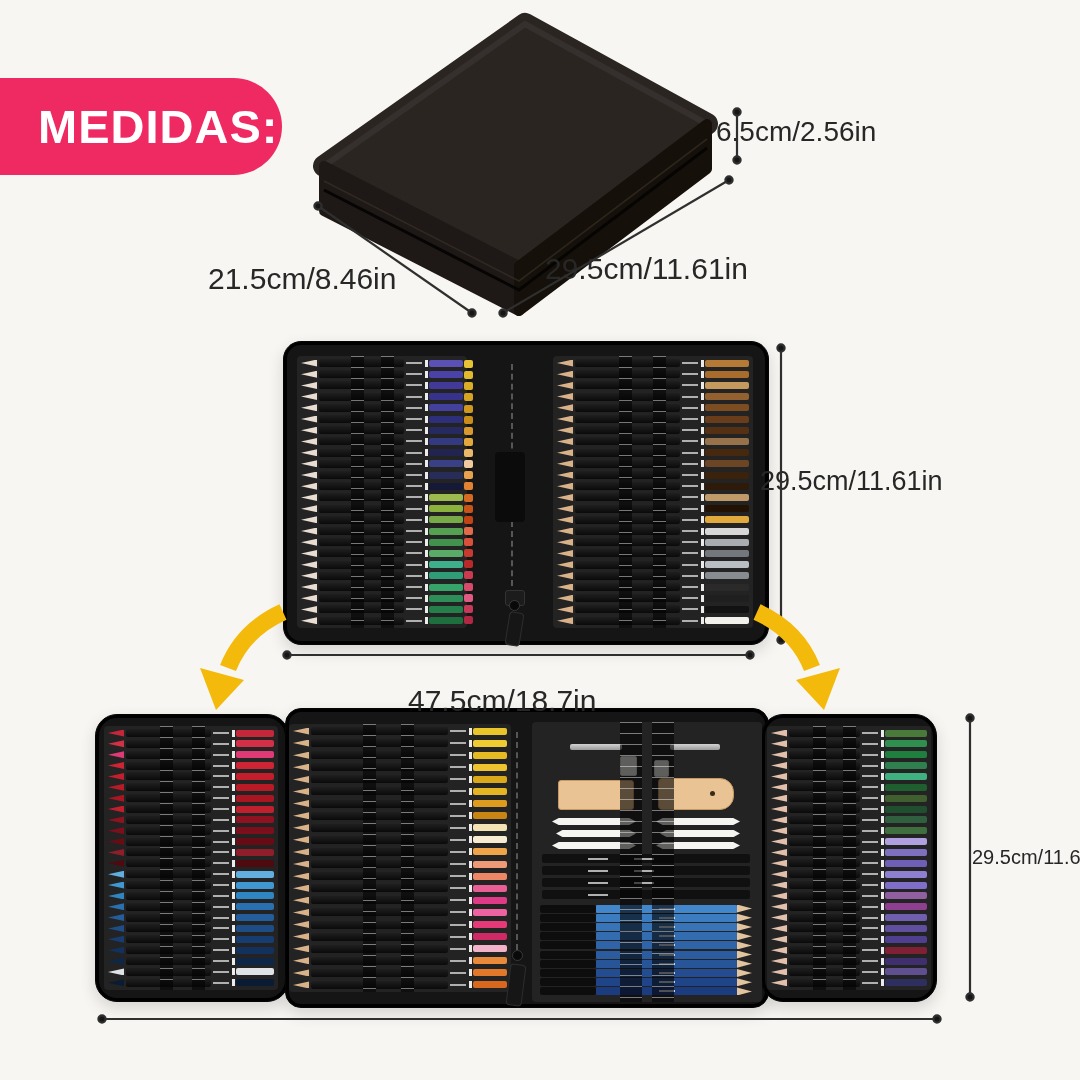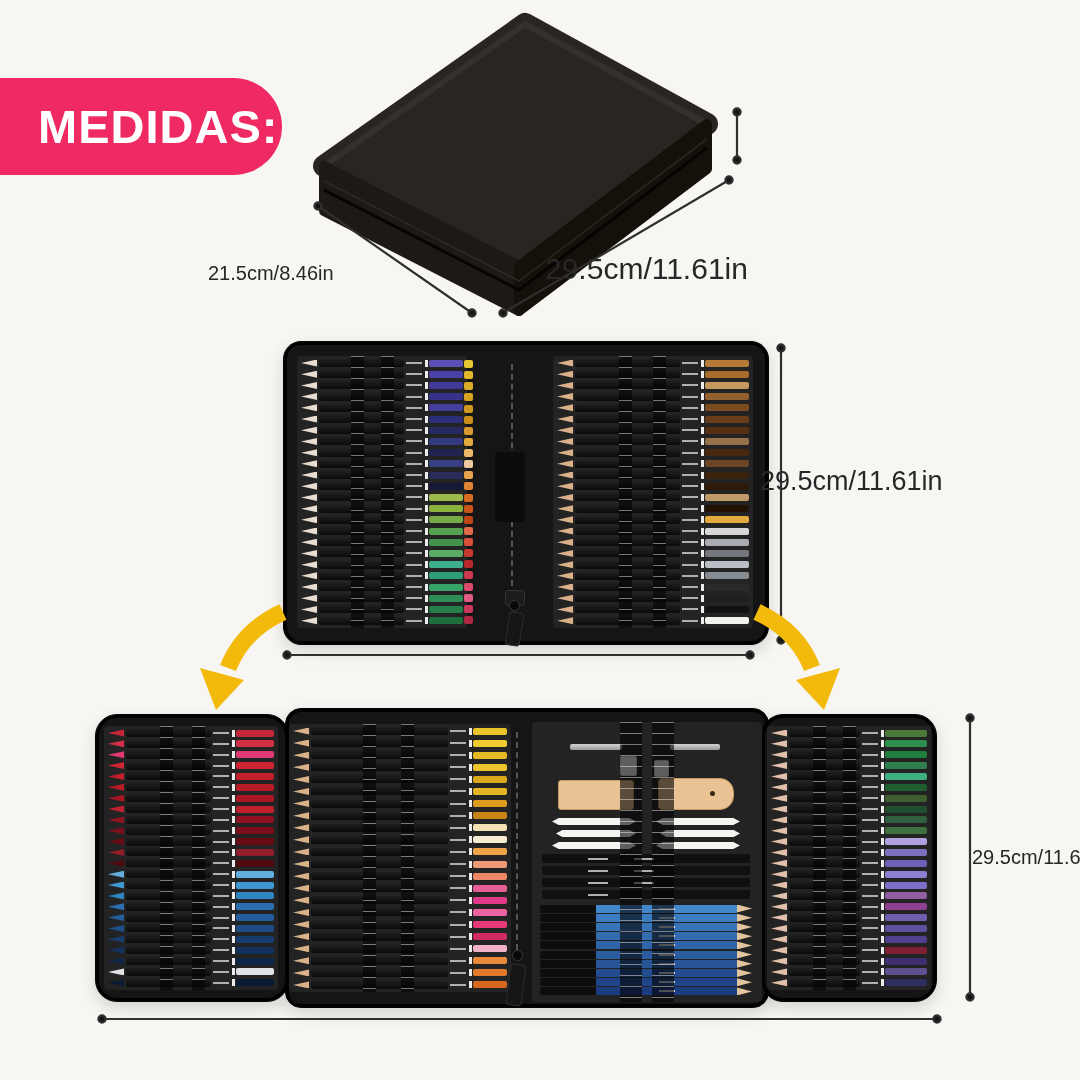--- a/index.html
+++ b/index.html
@@ -1056,23 +1056,25 @@
       </div>
       <div class="prow">
         <span class="tipL" style="background: rgb(227, 192, 172);"></span>
         <span class="pbody"></span>
         <span class="pdash"></span>
         <span class="pnotch"></span>
         <span class="pband" style="width: 42px; background: rgb(47, 47, 95);"></span>
       </div>
     </div>
 
-  <div class="abs dim" style="left:208px;top:262px;font-size:20px;">21.5cm/8.46in</div>
+  <div class="abs dim" style="left:716px;top:116px;font-size:28px;">6.5cm/2.56in</div>
+  <div class="abs dim" style="left:208px;top:262px;font-size:30px;">21.5cm/8.46in</div>
   <div class="abs dim" style="left:545px;top:252px;font-size:30px;">29.5cm/11.61in</div>
   <div class="abs dim" style="left:760px;top:466px;font-size:27px;">29.5cm/11.61in</div>
+  <div class="abs dim" style="left:408px;top:684px;font-size:30px;">47.5cm/18.7in</div>
   <div class="abs dim" style="left:972px;top:846px;font-size:20px;">29.5cm/11.61in</div>
 
   <svg id="overlay" class="abs" style="left:0;top:0;" width="1080" height="1080" viewBox="0 0 1080 1080">
     <g stroke="#2f2f2f" stroke-width="2.2" fill="#161616">
       <line x1="737" y1="112" x2="737" y2="160"></line>
       <circle cx="737" cy="112" r="3.6"></circle>
         <circle cx="737" cy="160" r="3.6"></circle>
       <line x1="318" y1="206" x2="472" y2="313"></line>
       <circle cx="318" cy="206" r="3.6"></circle>
         <circle cx="472" cy="313" r="3.6"></circle>

